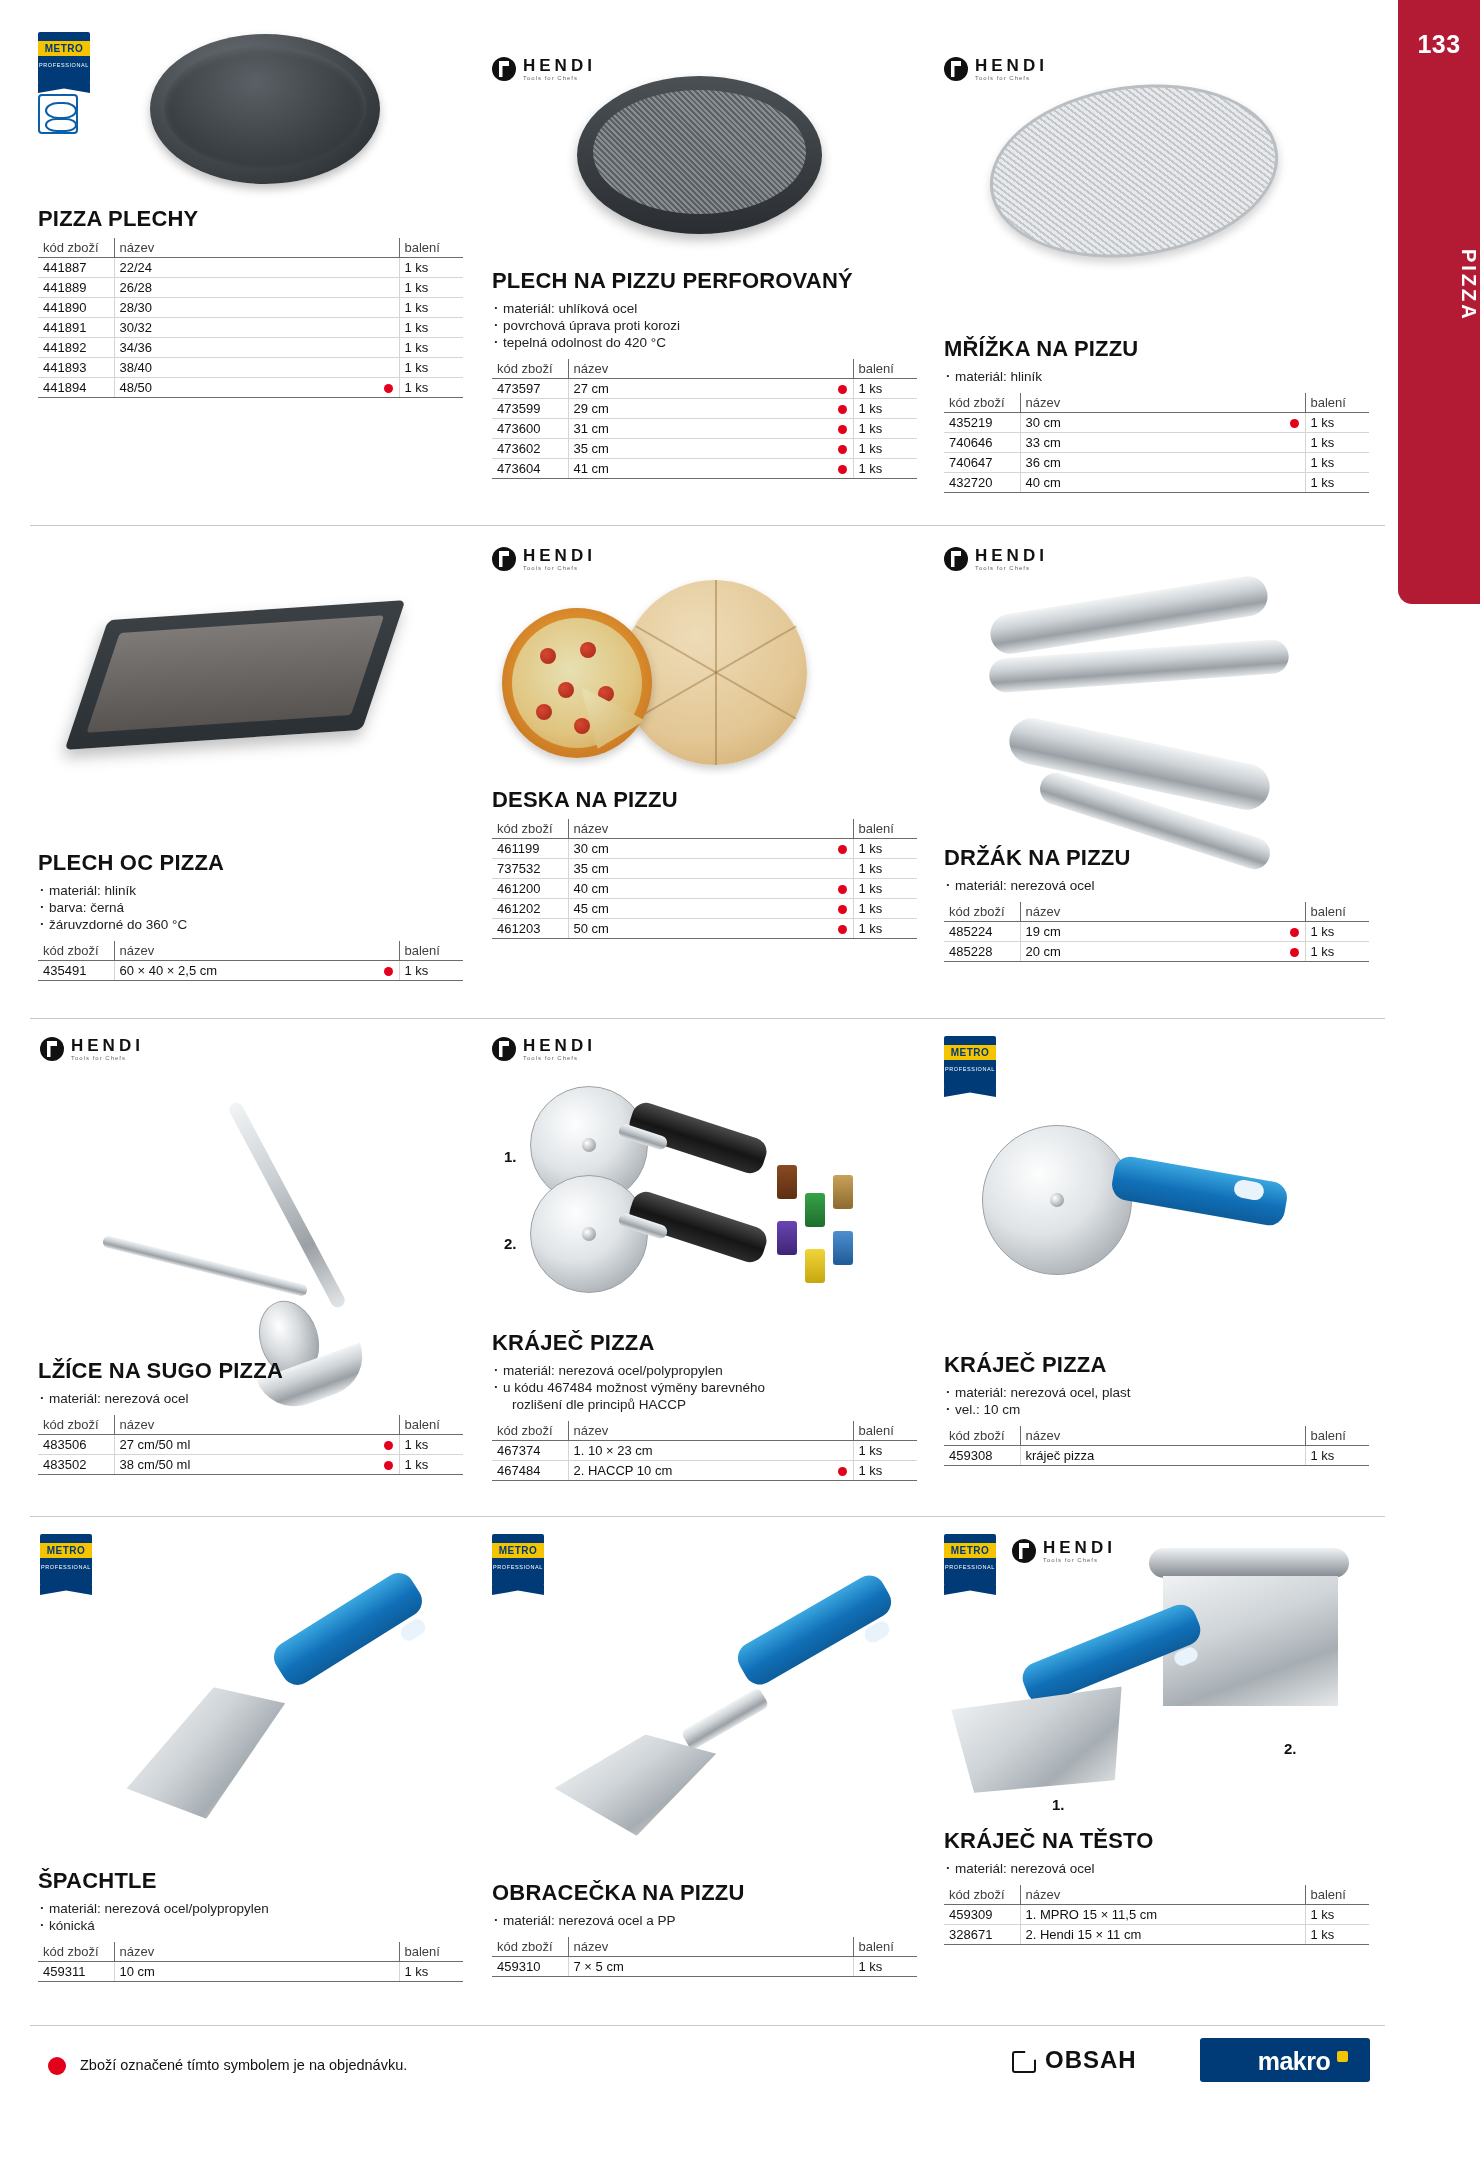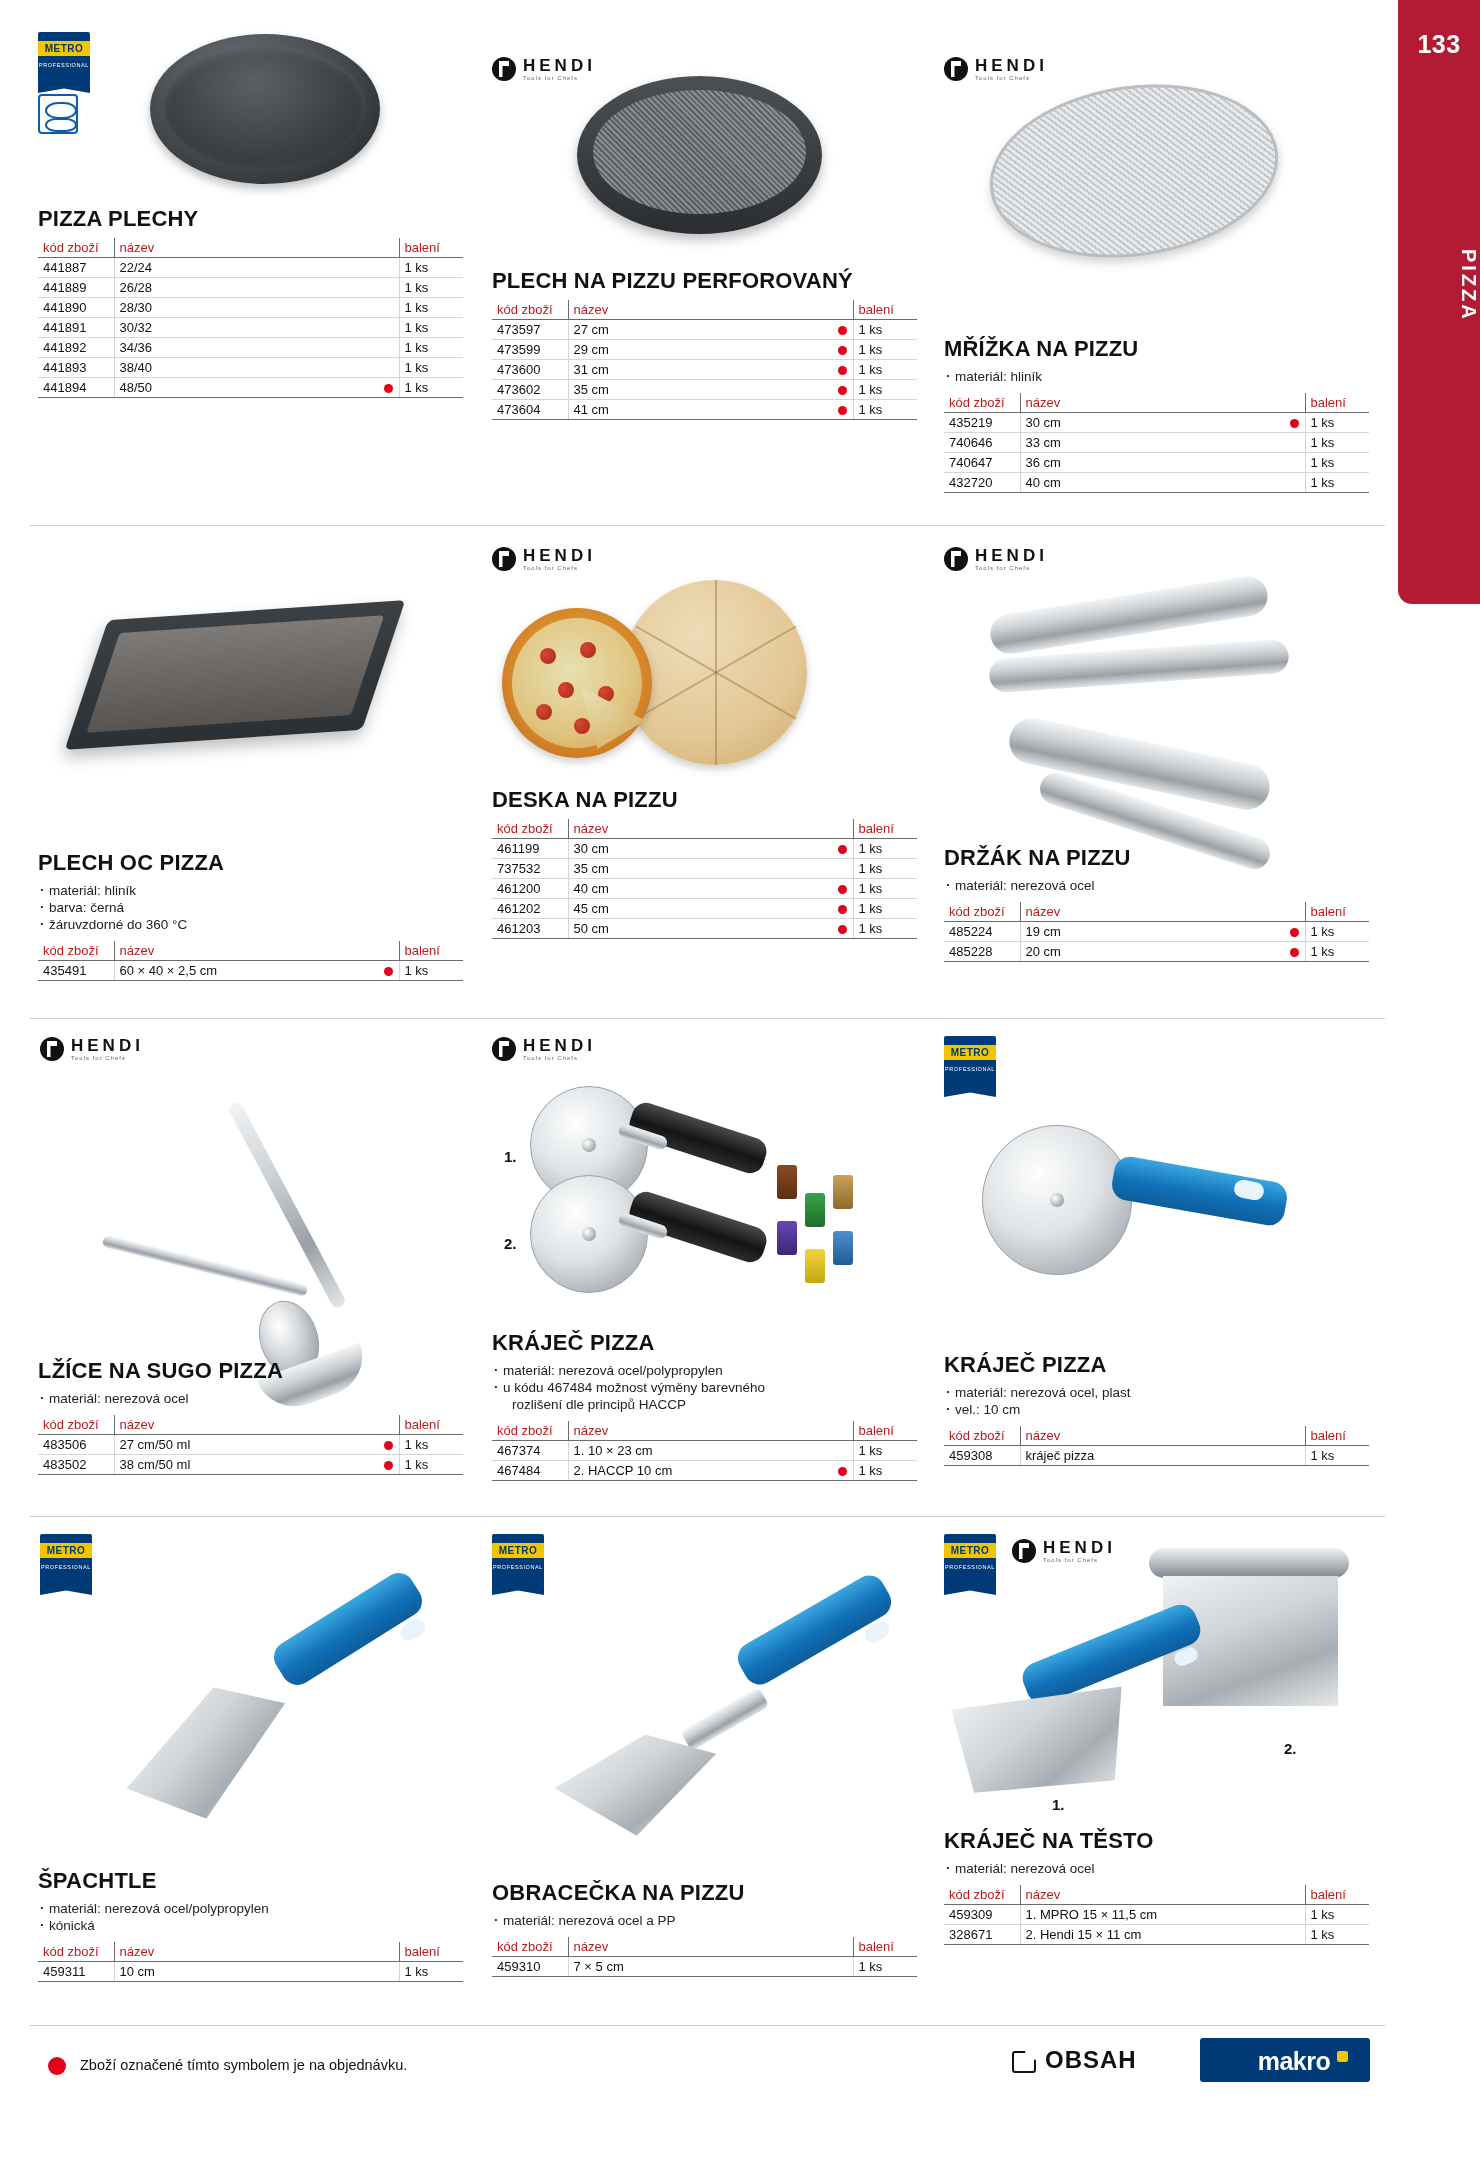--- a/index.html
+++ b/index.html
@@ -59,21 +59,21 @@
     content:"·"; position:absolute; left:2px; top:-1px; font-weight:bold;
   }
   .bullets li.noBullet:before { content:""; }
 
   
   table.p {
     border-collapse:collapse; width:100%; font-size:13px;
   }
   table.p th {
     font-weight:normal; text-align:left; font-size:13px;
-    padding:2px 5px; border-bottom:1px solid #6b6b6b; color:#b91c1c;
+    padding:2px 5px; border-bottom:1px solid #6b6b6b; color:#404040;
   }
   table.p td {
     padding:2px 5px; border-bottom:1px solid #d5d5d5; color:#111; font-size:13px;
   }
   table.p tr:last-child td { border-bottom:1px solid #6b6b6b; }
   .col-code { width:76px; border-right:1px solid #d5d5d5; }
   .col-name { border-right:1px solid #d5d5d5; }
   .col-pack { width:64px; text-align:left; }
   table.p th.col-code { border-right:1px solid #6b6b6b; }
   table.p th.col-name { border-right:1px solid #6b6b6b; }
@@ -348,20 +348,25 @@
               <div class="word">HENDI</div>
               <div class="sub">Tools for Chefs</div>
             </div>
           </div>
         </div>
         <div class="img" style="position:absolute; left:95px; top:60px;">
           <div class="perf"></div>
         </div>
         <div style="position:absolute; left:10px; top:252px; width:430px;">
           <div class="title">PLECH NA PIZZU PERFOROVANÝ</div>
+          <ul class="bullets">
+            <li>materiál: uhlíková ocel</li>
+            <li>povrchová úprava proti korozi</li>
+            <li>tepelná odolnost do 420 °C</li>
+          </ul>
           <table class="p" style="width:425px;">
             <thead>
                 <tr>
               <th class="col-code">kód zboží</th>
               <th class="col-name">název</th>
               <th class="col-pack">balení</th>
             </tr>
               </thead>
             <tbody>
               <tr>

